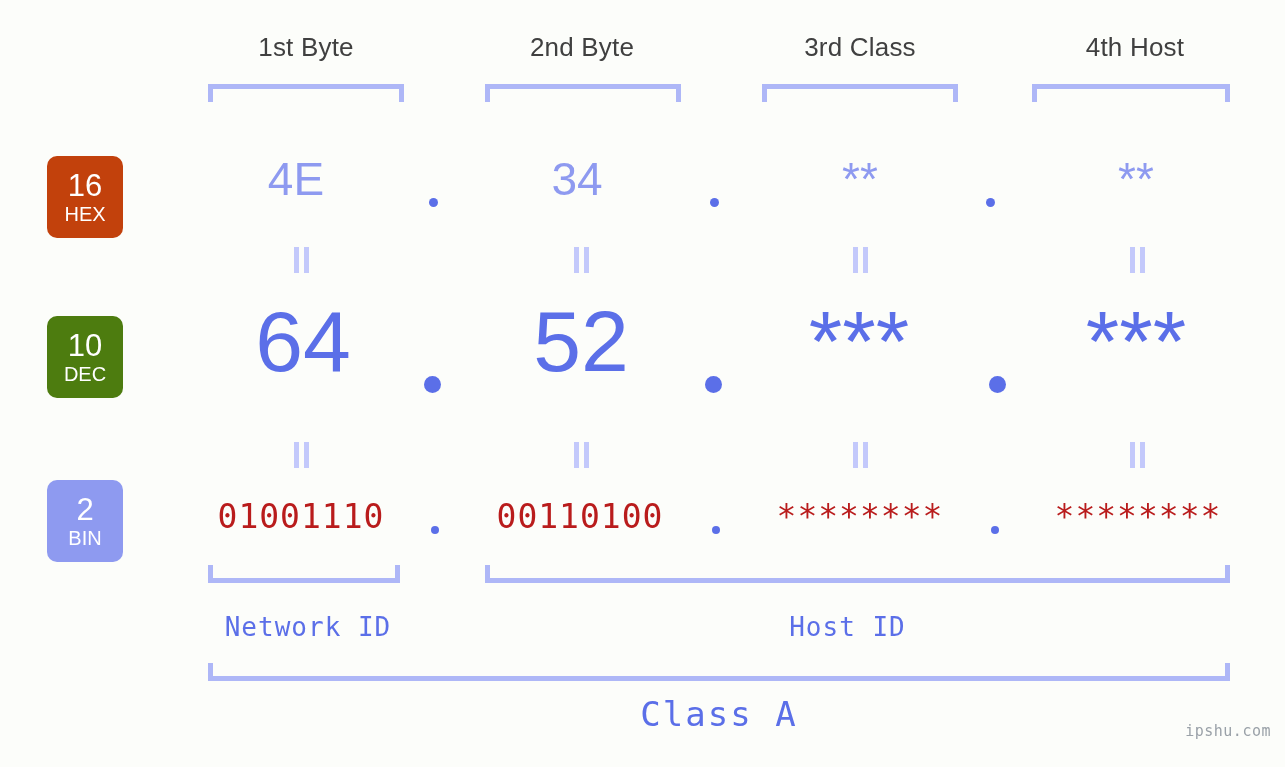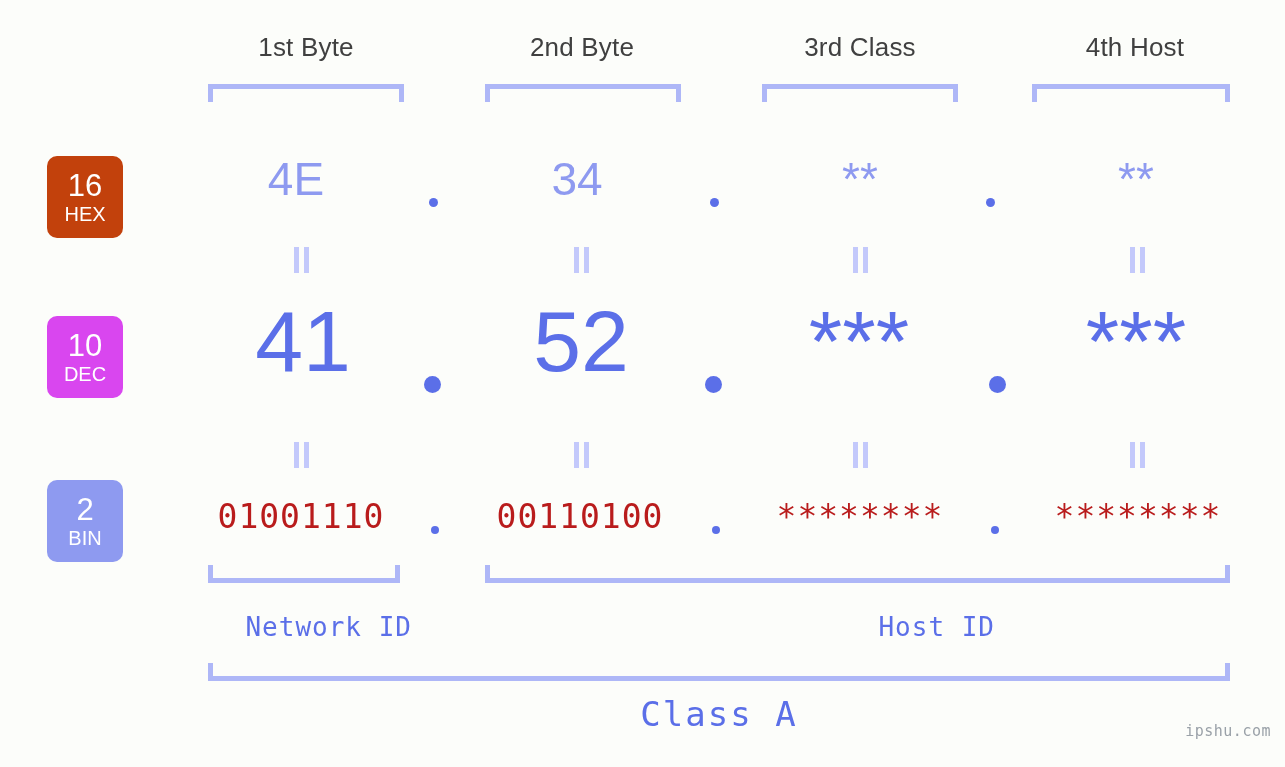--- a/index.html
+++ b/index.html
@@ -124,21 +124,21 @@
   .eq i {
     display: block;
     width: 5px;
     height: 26px;
     background: #c3c9fb;
   }
 
   
   .id-label {
     position: absolute;
-    text-align: right;
+    text-align: center;
     font-family: "DejaVu Sans Mono", monospace;
     font-size: 26px;
     color: #5b6fe8;
     letter-spacing: 1px;
   }
   .class-label {
     position: absolute;
     text-align: center;
     font-family: "DejaVu Sans Mono", monospace;
     font-size: 34px;
@@ -165,21 +165,21 @@
 
 <div class="bracket-top" style="left:208px; width:196px"></div>
 <div class="bracket-top" style="left:485px; width:196px"></div>
 <div class="bracket-top" style="left:762px; width:196px"></div>
 <div class="bracket-top" style="left:1032px; width:198px"></div>
 
 <div class="badge" style="top:156px; background:#c2410c">
   <span class="num">16</span>
   <span class="lbl">HEX</span>
 </div>
-<div class="badge" style="top:316px; background:#d946ef">
+<div class="badge" style="top:316px; background:#4d7c0f">
   <span class="num">10</span>
   <span class="lbl">DEC</span>
 </div>
 <div class="badge" style="top:480px; background:#8e9af0">
   <span class="num">2</span>
   <span class="lbl">BIN</span>
 </div>
 
 <div class="hexrow">
   <div class="cell" style="left:176px">4E</div>
@@ -202,21 +202,21 @@
 <div class="eq" style="left:850px; top:247px">
     <i></i>
     <i></i>
   </div>
 <div class="eq" style="left:1127px; top:247px">
     <i></i>
     <i></i>
   </div>
 
 <div class="decrow">
-  <div class="cell" style="left:183px">41</div>
+  <div class="cell" style="left:183px">64</div>
   <div class="cell" style="left:461px">52</div>
   <div class="cell" style="left:739px">***</div>
   <div class="cell" style="left:1016px">***</div>
   <span class="dot big" style="left:424px; top:376px"></span>
   <span class="dot big" style="left:705px; top:376px"></span>
   <span class="dot big" style="left:989px; top:376px"></span>
 </div>
 
 <div class="eq" style="left:291px; top:442px">
     <i></i>

